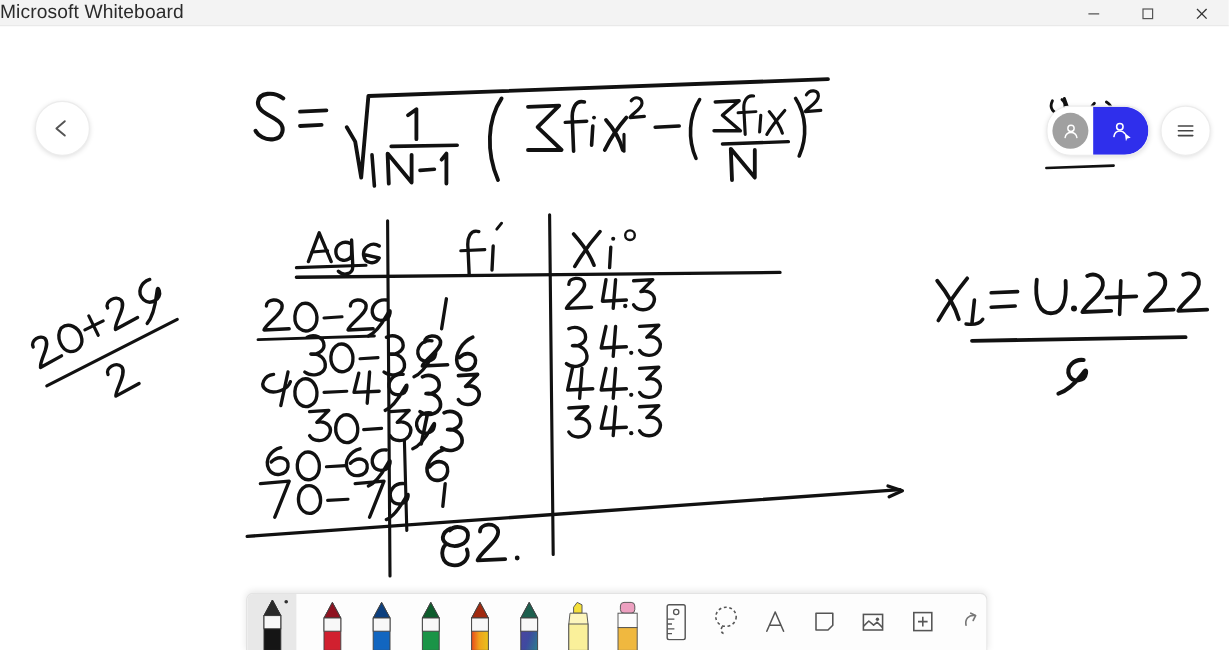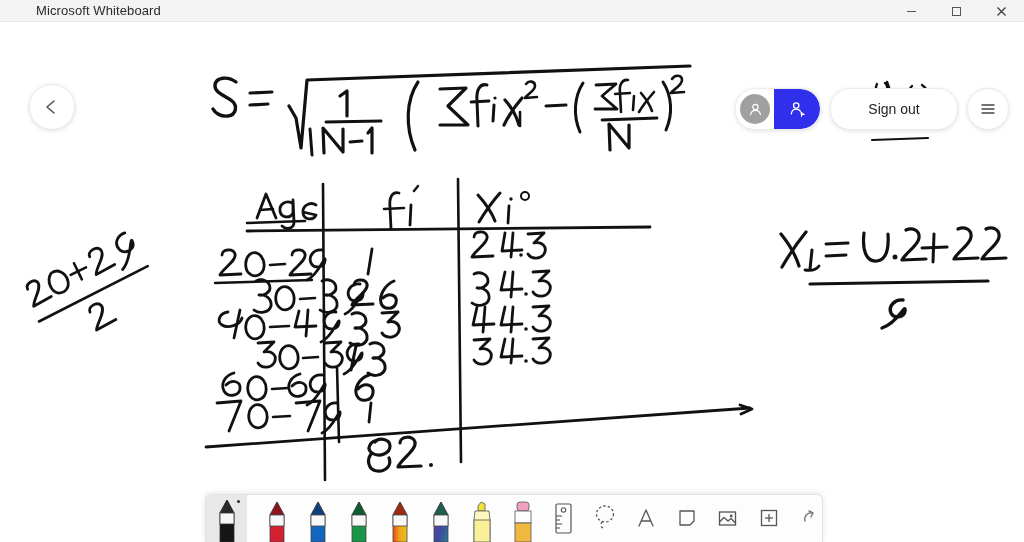--- a/index.html
+++ b/index.html
@@ -26,26 +26,25 @@
     position: absolute;
     left: 0; top: 0;
     width: 1024px; height: 22px;
     background: #f3f3f3;
     border-bottom: 1px solid #e6e6e6;
     display: flex;
     align-items: center;
     box-sizing: border-box;
   }
   #title-text {
-    font-size: 13px;
+    font-size: 16px;
     color: #2b2b2b;
-    padding-left: 12px;
+    padding-left: 0;
     letter-spacing: 0.1px;
     white-space: nowrap;
-    margin-left: 24px;
   }
   #window-controls {
     position: absolute;
     right: 0; top: 0;
     height: 22px;
     display: flex;
   }
   .win-btn {
     width: 45px; height: 22px;
     display: flex;
@@ -450,23 +449,20 @@
         </div>
         <div class="presence-avatar blue">
           <svg width="19" height="19" viewBox="0 0 22 22">
             <circle cx="9.5" cy="6.5" r="3.1" fill="none" stroke="#ffffff" stroke-width="1.5"></circle>
             <path d="M3.8,16 C4.4,12.2 6.9,10.6 9.5,10.6 C11.4,10.6 13.2,11.4 14.3,13" fill="none" stroke="#ffffff" stroke-width="1.5" stroke-linecap="round"></path>
             <path d="M14.2,12.6 L20,17.2 L16.6,17.8 L15.4,20.6 Z" fill="#ffffff"></path>
           </svg>
         </div>
       </div>
 
-      <div id="signout-button">
-        <span>Sign out</span>
-      </div>
 
       <div id="menu-button">
         <svg width="18" height="18" viewBox="0 0 18 18">
           <line x1="3" y1="5" x2="15" y2="5" stroke="#444" stroke-width="1.3" stroke-linecap="round"></line>
           <line x1="3" y1="9" x2="15" y2="9" stroke="#444" stroke-width="1.3" stroke-linecap="round"></line>
           <line x1="3" y1="13" x2="15" y2="13" stroke="#444" stroke-width="1.3" stroke-linecap="round"></line>
         </svg>
       </div>
     </div>
 

